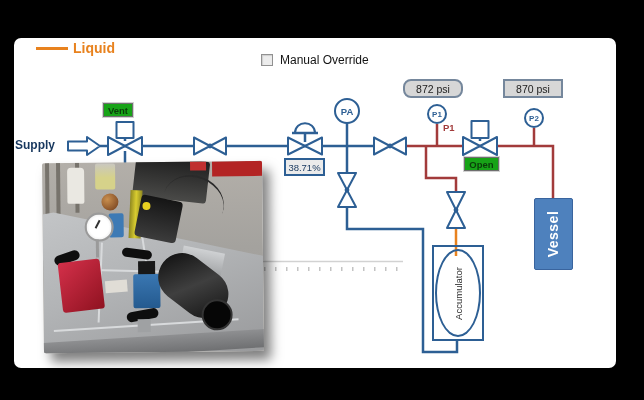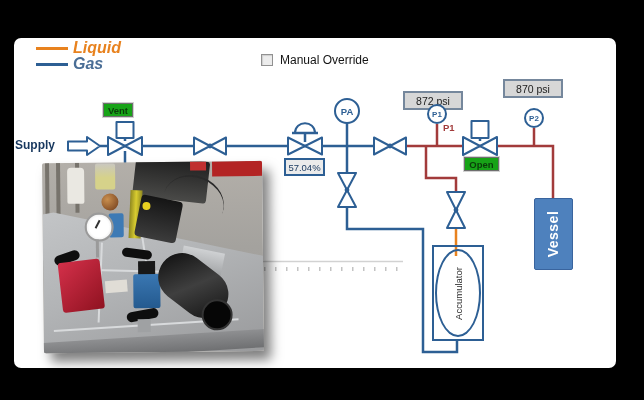--- a/index.html
+++ b/index.html
@@ -18,34 +18,34 @@
   .pipe-liq{stroke:var(--liquid,#E8821E);}
   .valve{fill:#fff;stroke:var(--gas,#2D5F94);stroke-width:2px;stroke-linejoin:round;}
   .vdot{fill:var(--gas,#2D5F94);stroke:none;}
   .ruler-line{stroke:#d2d2d2;stroke-width:1.5px;}
   .ruler-ticks{stroke:#c3c3c3;stroke-width:4px;}
 
   
   .legend{left:36px;top:40px;z-index:3;}
   .lg-row{display:flex;align-items:center;height:16px;}
   .lg-swatch{width:32px;height:3px;margin-right:5px;}
-  .lg-label{font-size:16px;font-weight:bold;font-style:italic;}
+  .lg-label{font-size:14px;font-weight:bold;}
   .lg0 .lg-swatch{background:var(--liquid,#E8821E);} .lg0 .lg-label{color:var(--liquid,#E8821E);}
   .lg1 .lg-swatch{background:var(--gas,#2D5F94);}   .lg1 .lg-label{color:#4a6e96;}
   .lg2 .lg-swatch{background:var(--liquid_gas,#A23B3B);} .lg2 .lg-label{color:var(--liquid_gas,#A23B3B);}
 
   
   .mo{left:261px;top:53px;display:flex;align-items:center;z-index:3;}
   .cb{width:10px;height:10px;background:#ececec;border:1px solid #919191;box-shadow:inset 1px 1px 1px #cfcfcf;}
   .mo-label{margin-left:7px;font-size:12px;color:#141414;}
 
   
   .psibox{width:60px;height:19px;background:var(--indicator_fill,#D7D7D7);border:2px solid #75879c;
           display:flex;align-items:center;justify-content:center;font-size:10.5px;color:#1c1c1c;z-index:3;box-sizing:border-box;}
-  .psi1{left:403px;top:91px;} .psi2{left:503px;top:79px;}
+  .psi1{left:403px;top:79px;border-radius:8px;} .psi2{left:503px;top:79px;}
   .pct{left:284px;top:158px;width:41px;height:18px;background:#ebebeb;border:2px solid var(--gas,#2D5F94);
        display:flex;align-items:center;justify-content:center;font-size:9.5px;color:var(--navy_text,#17375E);z-index:3;box-sizing:border-box;}
 
   
   .gauge{border:2.5px solid var(--gas,#2D5F94);border-radius:50%;background:#fff;display:flex;align-items:center;
          justify-content:center;font-weight:bold;color:var(--gas,#2D5F94);z-index:3;box-sizing:border-box;}
   .pa{left:334px;top:98px;width:26px;height:26px;font-size:9.5px;}
   .p1{left:427px;top:104px;width:20px;height:20px;font-size:8px;}
   .p2{left:524px;top:108px;width:20px;height:20px;font-size:8px;}
   .p1tag{left:443px;top:122px;font-size:9.5px;font-weight:bold;color:var(--liquid_gas,#A23B3B);z-index:3;}
@@ -189,37 +189,33 @@
     <polygon class="valve" points="447,228 456,210 465,228"></polygon>
     <circle class="vdot" cx="456" cy="210" r="2.4"></circle>
   </g>
 </svg>
 
 <div class="abs legend">
   <div class="lg-row lg0">
     <span class="lg-swatch"></span>
     <span class="lg-label">Liquid</span>
   </div>
-  <div class="lg-row lg1">
-    <span class="lg-swatch"></span>
-    <span class="lg-label">Gas</span>
-  </div>
 </div>
 
 <div class="abs mo">
   <span class="cb"></span>
   <span class="mo-label">Manual Override</span>
 </div>
 
 <div class="abs supply">Supply</div>
 
 <div class="abs psibox psi1">872 psi</div>
 <div class="abs psibox psi2">870 psi</div>
 
-<div class="abs pct">57.04%</div>
+<div class="abs pct">38.71%</div>
 
 <div class="abs gauge pa">PA</div>
 <div class="abs gauge p1">P1</div>
 <div class="abs gauge p2">P2</div>
 <div class="abs p1tag">P1</div>
 
 <div class="abs state vent">Vent</div>
 <div class="abs state open">Open</div>
 
 <div class="abs vessel">

